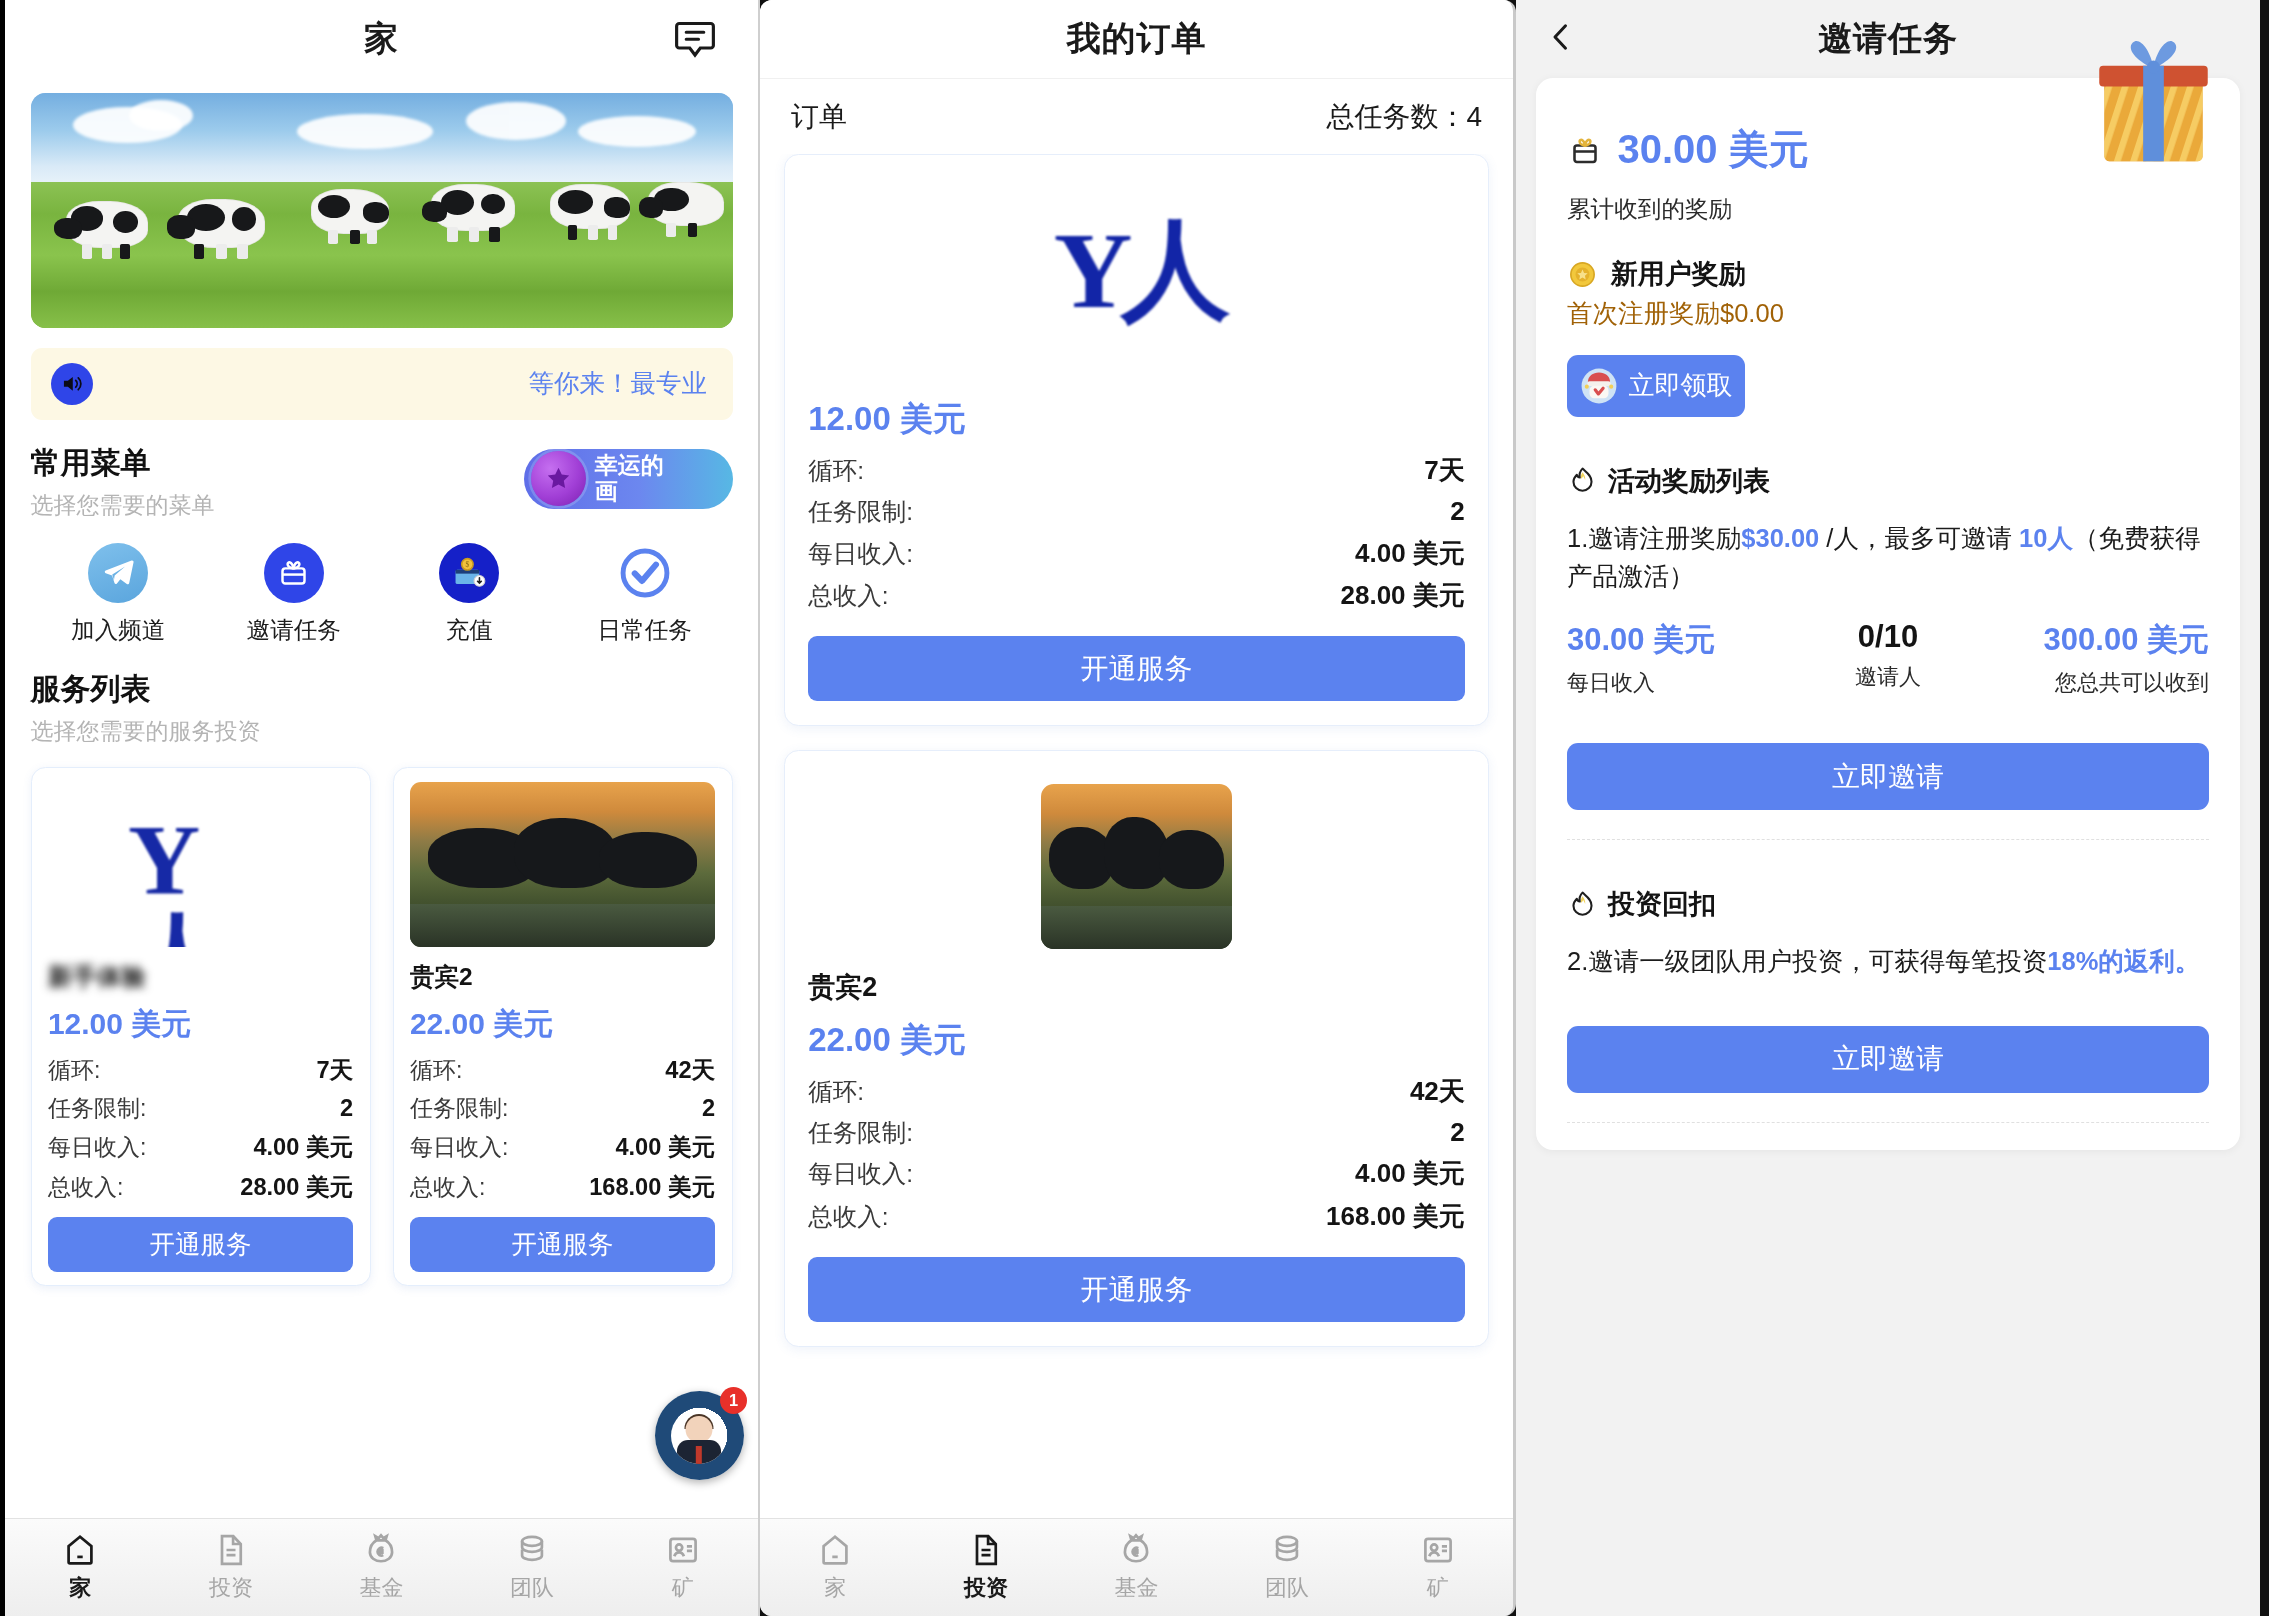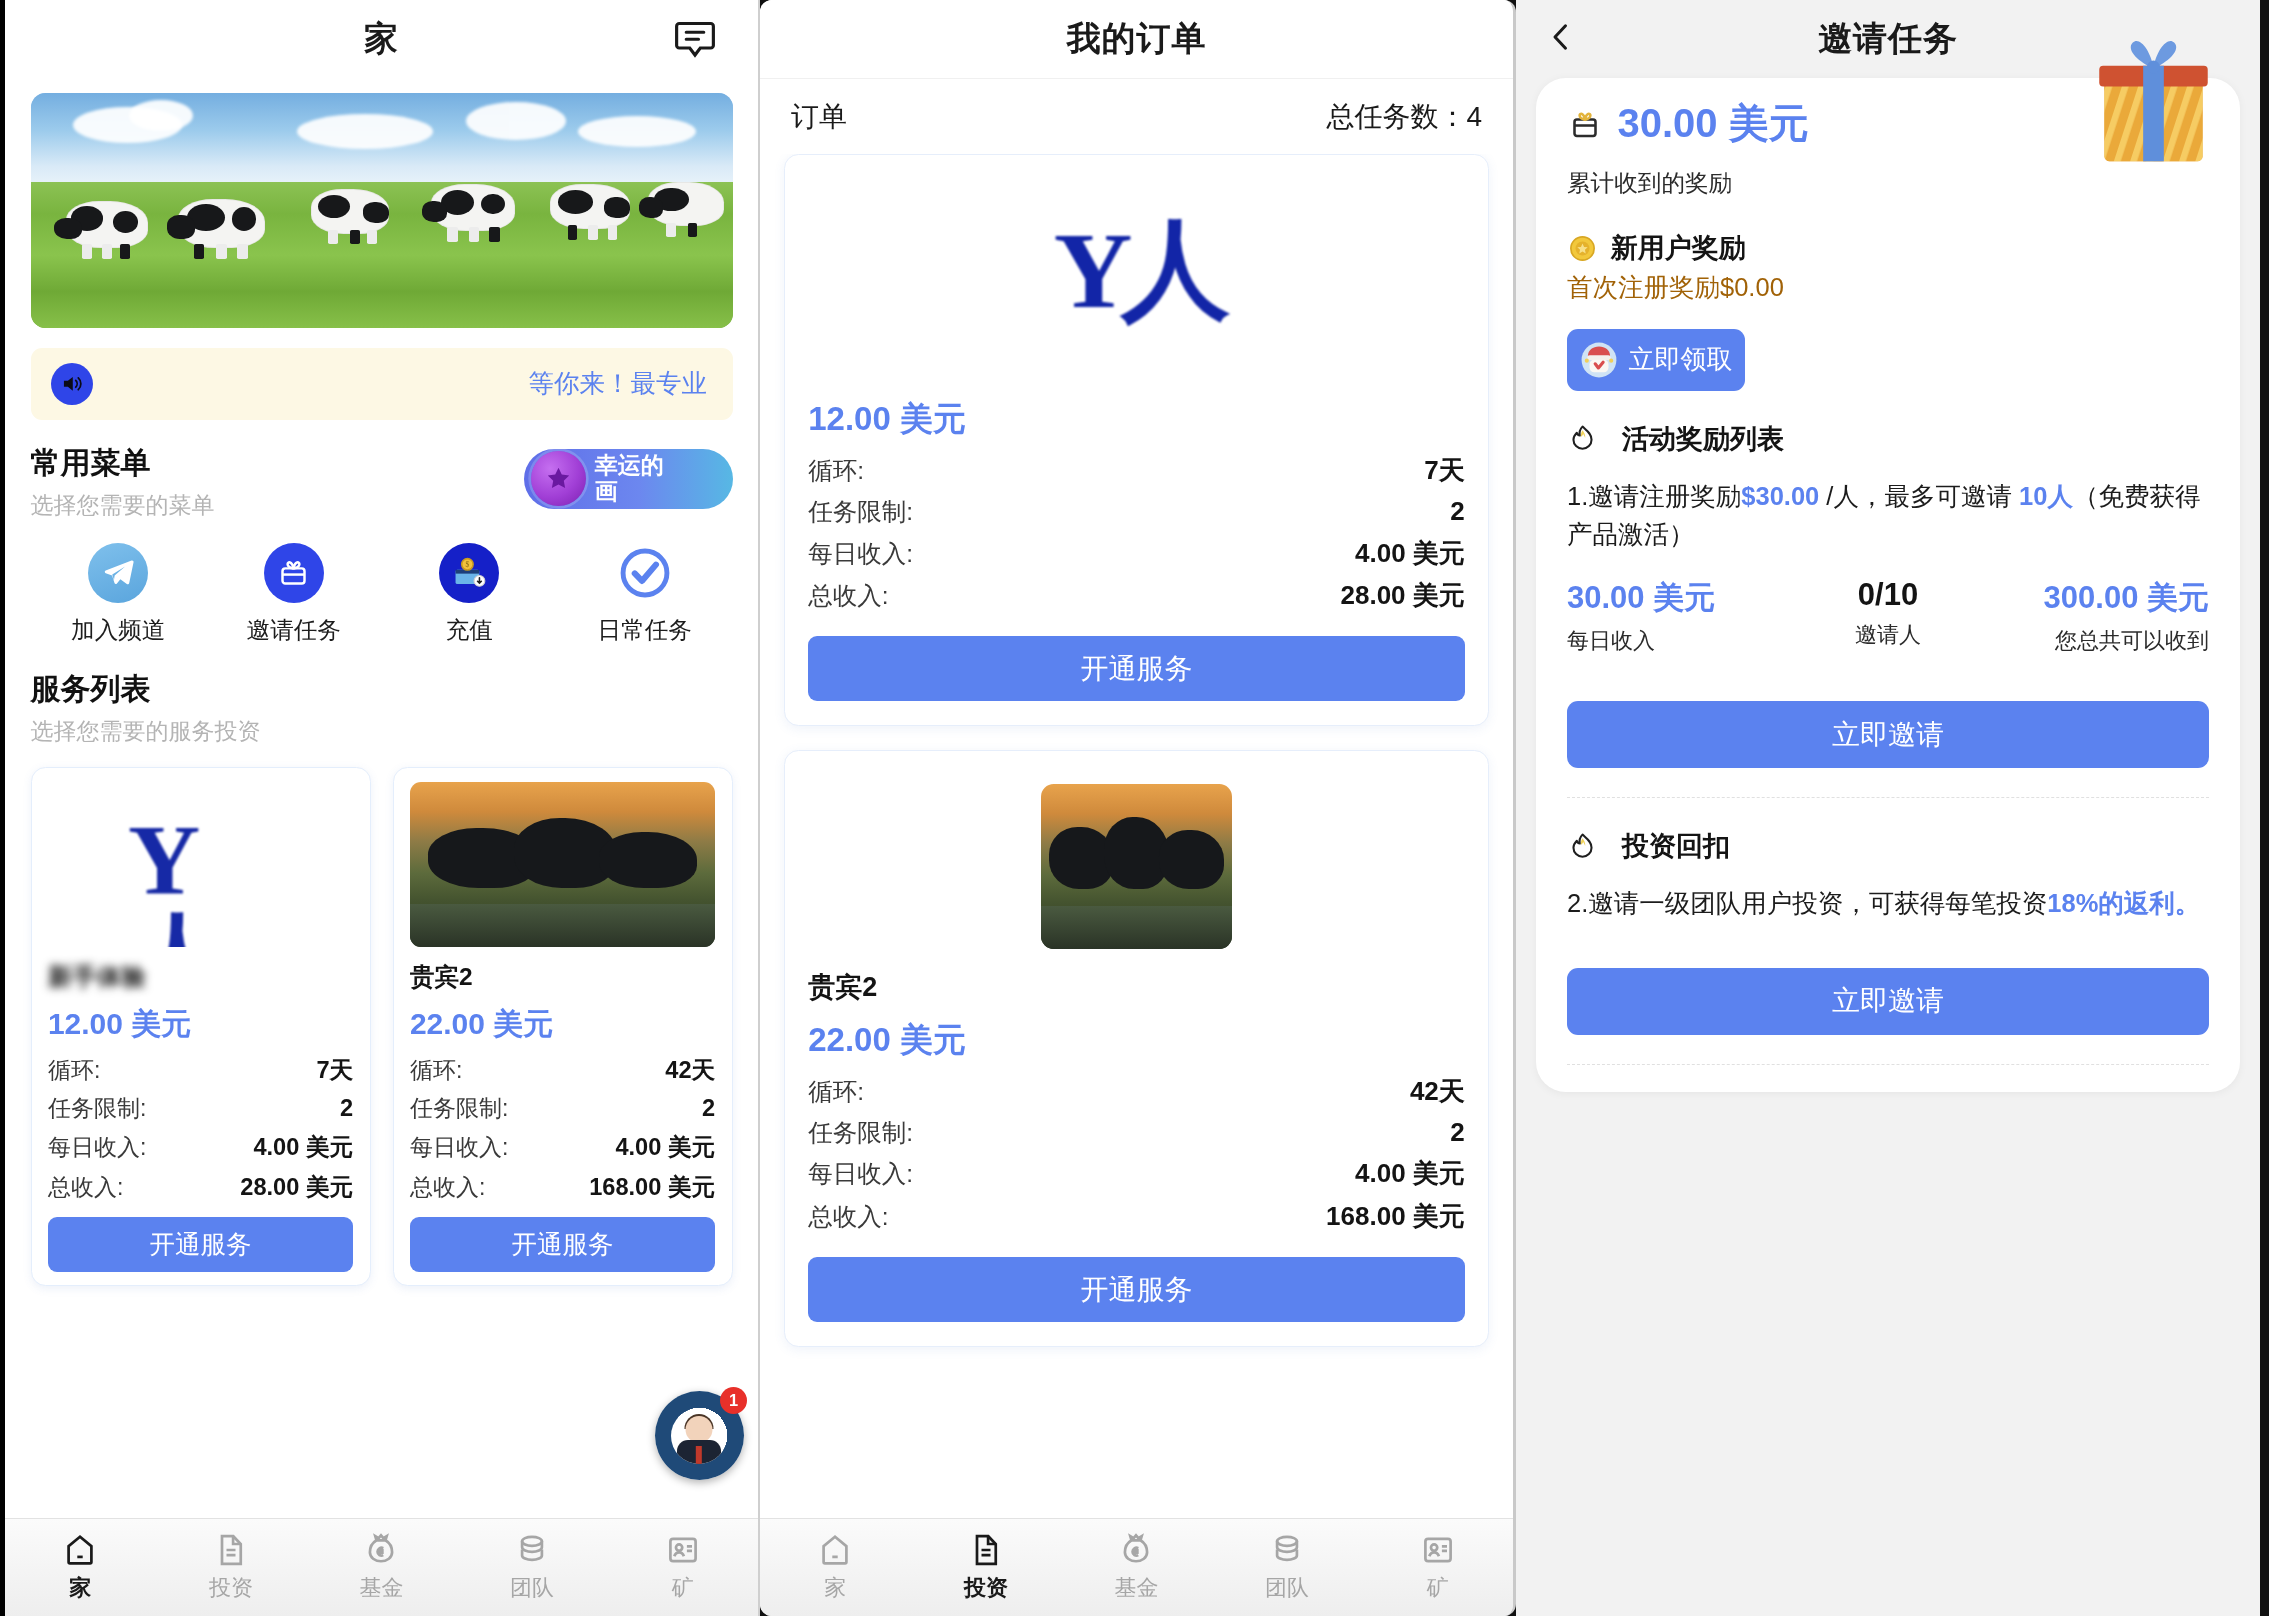--- a/index.html
+++ b/index.html
@@ -198,37 +198,37 @@
   .order-name { margin-top: 7.3px; font-size: 27px; font-weight:bold; color:#141414; }
   .order-rows { margin-top: 11px; }
   .order-rows .row .k { font-size: 24.5px; }
   .order-rows .row .v { font-size: 26px; }
   .order-btn { margin-top: 23.6px; height: 65px; border-radius: 9px; background:#5b82ef; color:#fff;
                display:flex;align-items:center;justify-content:center; font-size:28px; }
 
   
   .p3-body { padding: 0 20px; }
   .invite-card {
-    background:#fff; border-radius: 30px; padding: 18px 31px 27px;
+    background:#fff; border-radius: 17px; padding: 44px 31px 27px;
     box-shadow: 0 1.8px 9px rgba(0,0,0,.05);
     position: relative;
   }
   .gift-box { position:absolute; right: 9px; top: -51px; width: 155px; height: 136px; }
   .amount-line { display:flex; align-items:center; gap: 14.5px; }
   .amount-line .amt { font-size: 40px; font-weight:bold; color:#5b82ef; }
   .sub-line { margin-top: 16.4px; font-size: 23.6px; color:#2b2b2b; }
   .bonus-line { margin-top: 31px; display:flex; align-items:center; gap:12.7px; }
   .bonus-line .lbl { font-size: 27px; font-weight:bold; color:#141414; }
   .bonus-val { margin-top: 4px; font-size: 25.5px; color:#a16207; }
   .claim-btn {
     margin-top: 23.6px; width: 178px; height: 62px; border-radius: 11px; background:#5b82ef;
     display:flex; align-items:center; justify-content:center; gap: 11px;
   }
   .claim-btn .lbl { color:#fff; font-size: 26px; }
-  .sec2 { margin-top: 30px; display:flex; align-items:center; gap: 24px; }
+  .sec2 { margin-top: 46px; display:flex; align-items:center; gap: 10px; }
   .sec2 .lbl { font-size: 27px; font-weight:bold; color:#141414; }
   .para { margin-top: 20px; font-size: 25.5px; line-height: 1.5; color:#1c1c1c; }
   .para .hl { color:#5b82ef; font-weight:bold; }
   .stats { margin-top: 23.6px; display:flex; }
   .stat { flex:1; }
   .stat.c2 { flex: 0 0 191px; text-align:center; }
   .stat.c3 { text-align:right; }
   .stat .v { font-size: 31px; font-weight:bold; color:#5b82ef; }
   .stat.c2 .v { color:#141414; }
   .stat .k { margin-top: 7.3px; font-size: 22px; color:#2b2b2b; }

